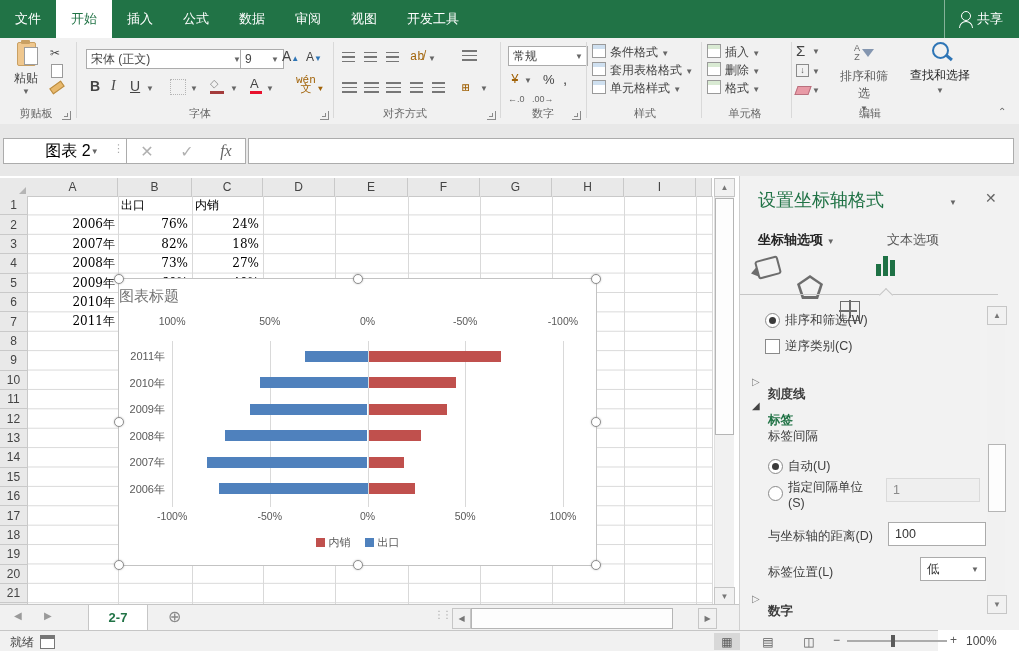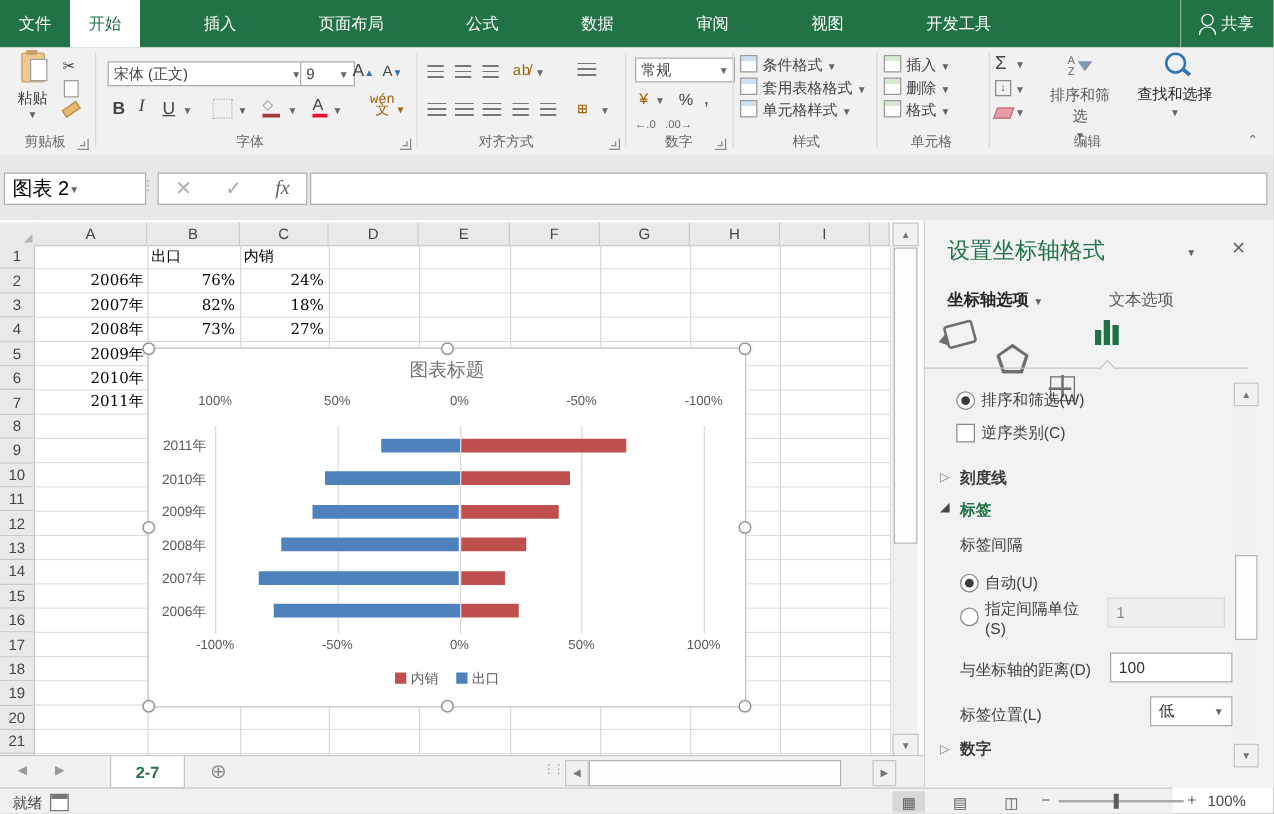--- a/index.html
+++ b/index.html
@@ -64,21 +64,21 @@
   .panel{position:absolute;left:739px;top:176px;width:280px;height:454px;background:#f2f2f2;border-left:1px solid #d0d0d0;color:#404040;font-size:12.5px;}
   .ptitle{position:absolute;left:18px;top:12px;font-size:18px;color:#217346;}
   .ptab{position:absolute;top:55px;font-size:13px;}
   .picon{position:absolute;top:82px;}
   .pdivider{position:absolute;left:0;top:118px;width:258px;height:1px;background:#c6c6c6;}
   .notch{position:absolute;top:114px;width:9px;height:9px;background:#f2f2f2;border-left:1px solid #c6c6c6;border-top:1px solid #c6c6c6;transform:rotate(45deg);}
   .radio{width:13px;height:13px;border:1px solid #8a8a8a;border-radius:50%;background:#fff;position:absolute;}
   .radio.sel:after{content:'';display:block;width:7px;height:7px;margin:3px;border-radius:50%;background:#3b3b3b;}
   .chk{width:13px;height:13px;border:1px solid #8a8a8a;background:#fff;position:absolute;}
   .plabel{position:absolute;white-space:nowrap;}
-  .sect{font-weight:bold;color:#3b3b3b;}
+  .sect{font-weight:bold;color:#3b3b3b;margin-top:12px;}
   .tri{color:#808080;font-size:10px;}
   .ic-bucket{width:20px;height:15px;border:2px solid #6d6d6d;border-radius:3px;transform:rotate(-15deg);position:relative;}
   .ic-bucket:after{content:'';position:absolute;left:-8px;top:4px;border-top:5px solid transparent;border-bottom:5px solid transparent;border-right:7px solid #6d6d6d;}
   .ic-penta{width:26px;height:24px;background:#6d6d6d;clip-path:polygon(50% 0,100% 38%,81% 100%,19% 100%,0 38%);position:relative;}
   .ic-penta:after{content:'';position:absolute;left:3px;top:3px;width:20px;height:18px;background:#f2f2f2;clip-path:polygon(50% 0,100% 38%,81% 100%,19% 100%,0 38%);}
   .ic-size{width:18px;height:18px;border:1.5px solid #6d6d6d;position:relative;}
   .ic-size:before{content:'';position:absolute;left:8px;top:-2px;width:1.5px;height:18px;background:#6d6d6d;}
   .ic-size:after{content:'';position:absolute;left:-2px;top:8px;width:18px;height:1.5px;background:#6d6d6d;}
   .ic-bars{display:flex;align-items:flex-end;gap:2px;height:20px;}
   .ic-bars div{width:5px;background:#1e7145;}
@@ -90,24 +90,23 @@
   .statusbar{position:absolute;left:0;top:630px;width:938px;height:21px;background:#f1f1f1;border-top:1px solid #c6c6c6;font-size:12px;color:#444;}
   .viewbtn{position:absolute;top:2px;width:26px;height:17px;display:flex;align-items:center;justify-content:center;color:#5a5a5a;font-size:12px;}
 </style>
 </head>
 <body>
 
 <div id="app">
 
   <div class="tabbar">
     <div class="tab">文件</div>
-    <div id="main-tabs" style="display:flex;gap:36px;">
+    <div id="main-tabs" style="display:flex;">
         <div class="tab active" style="">开始</div>
         <div class="tab" style="">插入</div>
-        <div class="tab" style="">页面布局</div>
         <div class="tab" style="">公式</div>
         <div class="tab" style="">数据</div>
         <div class="tab" style="">审阅</div>
         <div class="tab" style="">视图</div>
         <div class="tab" style="">开发工具</div>
       </div>
     <div class="share">
       <span class="person"></span>
       <span>共享</span>
     </div>
@@ -219,21 +218,21 @@
     <div class="abs" style="left:905px;top:4px;text-align:center;width:70px;">
       <div class="ic-mag" style="margin:0 auto;"></div>
       <div style="margin-top:8px;color:#262626;">查找和选择</div>
       <div class="dd" style="margin-top:2px;">▼</div>
     </div>
     <div class="glabel" style="left:845px;width:50px;">编辑</div>
     <div class="abs" style="left:998px;top:68px;color:#666;font-size:10px;">⌃</div>
   </div>
 
   <div class="fxbar">
-    <div class="whitebox" style="left:3px;top:14px;width:100px;height:24px;padding:0 6px;justify-content:flex-start;">
+    <div class="whitebox" style="left:3px;top:14px;width:100px;height:24px;padding:0 18px;justify-content:center;">
       <span>图表 2</span>
         <span class="dd">▼</span>
     </div>
     <div class="abs" style="left:113px;top:18px;color:#aaa;font-size:11px;">⋮</div>
     <div class="whitebox" style="left:126px;top:14px;width:118px;height:24px;justify-content:space-around;">
       <span style="color:#b0b0b0;">✕</span>
       <span style="color:#b0b0b0;">✓</span>
       <span style="color:#666;font-style:italic;font-family:'Liberation Serif',serif;">fx</span>
     </div>
     <div class="whitebox" style="left:248px;top:14px;width:764px;height:24px;">
@@ -311,21 +310,21 @@
         <div class="cell r" style="left: 194px; top: 97.6px; width: 65px;">40%</div>
         <div class="cell r" style="left: 30px; top: 117px; width: 85px;">2010年</div>
         <div class="cell r" style="left: 120px; top: 117px; width: 68px;">55%</div>
         <div class="cell r" style="left: 194px; top: 117px; width: 65px;">45%</div>
         <div class="cell r" style="left: 30px; top: 136.4px; width: 85px;">2011年</div>
         <div class="cell r" style="left: 120px; top: 136.4px; width: 68px;">32%</div>
         <div class="cell r" style="left: 194px; top: 136.4px; width: 65px;">68%</div>
       </div>
 
     <div class="chart" id="chart">
-        <div class="ctext" style="left: 0px; top: 8px; width: 477px; text-align: center; font-size: 15px; color: rgb(115, 115, 115);">图表标题</div>
+        <div class="ctext" style="left: 0px; top: 8px; width: 477px; text-align: left; font-size: 15px; color: rgb(115, 115, 115);">图表标题</div>
         <div class="cgrid" style="left: 53.1px; top: 62px; height: 166px;"></div>
         <div class="cgrid" style="left: 150.8px; top: 62px; height: 166px;"></div>
         <div class="cgrid" style="left: 248.5px; top: 62px; height: 166px;"></div>
         <div class="cgrid" style="left: 346.2px; top: 62px; height: 166px;"></div>
         <div class="cgrid" style="left: 443.9px; top: 62px; height: 166px;"></div>
         <div class="ctext" style="left: 28.1px; top: 36px; width: 50px; text-align: center; font-size: 10.5px;">100%</div>
         <div class="ctext" style="left: 125.8px; top: 36px; width: 50px; text-align: center; font-size: 10.5px;">50%</div>
         <div class="ctext" style="left: 223.5px; top: 36px; width: 50px; text-align: center; font-size: 10.5px;">0%</div>
         <div class="ctext" style="left: 321.2px; top: 36px; width: 50px; text-align: center; font-size: 10.5px;">-50%</div>
         <div class="ctext" style="left: 418.9px; top: 36px; width: 50px; text-align: center; font-size: 10.5px;">-100%</div>

